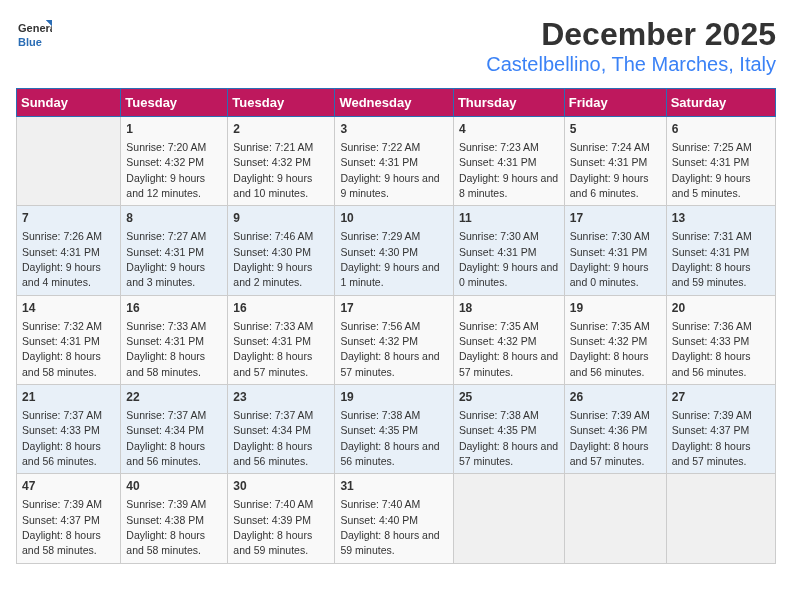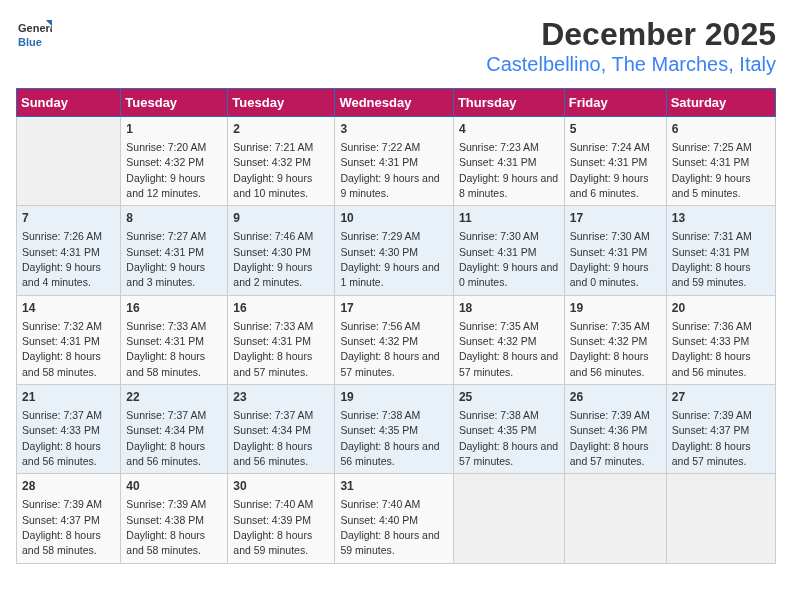--- a/index.html
+++ b/index.html
@@ -141,21 +141,21 @@
       <tr>
         <td><span class="day-number">21</span><span class="day-info">Sunrise: 7:37 AM</span><br><span class="day-info">Sunset: 4:33 PM</span><br><span class="day-info">Daylight: 8 hours and 56 minutes.</span></td>
         <td><span class="day-number">22</span><span class="day-info">Sunrise: 7:37 AM</span><br><span class="day-info">Sunset: 4:34 PM</span><br><span class="day-info">Daylight: 8 hours and 56 minutes.</span></td>
         <td><span class="day-number">23</span><span class="day-info">Sunrise: 7:37 AM</span><br><span class="day-info">Sunset: 4:34 PM</span><br><span class="day-info">Daylight: 8 hours and 56 minutes.</span></td>
         <td><span class="day-number">19</span><span class="day-info">Sunrise: 7:38 AM</span><br><span class="day-info">Sunset: 4:35 PM</span><br><span class="day-info">Daylight: 8 hours and 56 minutes.</span></td>
         <td><span class="day-number">25</span><span class="day-info">Sunrise: 7:38 AM</span><br><span class="day-info">Sunset: 4:35 PM</span><br><span class="day-info">Daylight: 8 hours and 57 minutes.</span></td>
         <td><span class="day-number">26</span><span class="day-info">Sunrise: 7:39 AM</span><br><span class="day-info">Sunset: 4:36 PM</span><br><span class="day-info">Daylight: 8 hours and 57 minutes.</span></td>
         <td><span class="day-number">27</span><span class="day-info">Sunrise: 7:39 AM</span><br><span class="day-info">Sunset: 4:37 PM</span><br><span class="day-info">Daylight: 8 hours and 57 minutes.</span></td>
       </tr>
       <tr>
-        <td><span class="day-number">28</span><span class="day-info">Sunrise: 7:39 AM</span><br><span class="day-info">Sunset: 4:37 PM</span><br><span class="day-info">Daylight: 8 hours and 58 minutes.</span></td>
+        <td><span class="day-number">47</span><span class="day-info">Sunrise: 7:39 AM</span><br><span class="day-info">Sunset: 4:37 PM</span><br><span class="day-info">Daylight: 8 hours and 58 minutes.</span></td>
         <td><span class="day-number">40</span><span class="day-info">Sunrise: 7:39 AM</span><br><span class="day-info">Sunset: 4:38 PM</span><br><span class="day-info">Daylight: 8 hours and 58 minutes.</span></td>
         <td><span class="day-number">30</span><span class="day-info">Sunrise: 7:40 AM</span><br><span class="day-info">Sunset: 4:39 PM</span><br><span class="day-info">Daylight: 8 hours and 59 minutes.</span></td>
         <td><span class="day-number">31</span><span class="day-info">Sunrise: 7:40 AM</span><br><span class="day-info">Sunset: 4:40 PM</span><br><span class="day-info">Daylight: 8 hours and 59 minutes.</span></td>
         <td class="empty-cell"></td>
         <td class="empty-cell"></td>
         <td class="empty-cell"></td>
       </tr>
     </tbody>
 </table>
 

